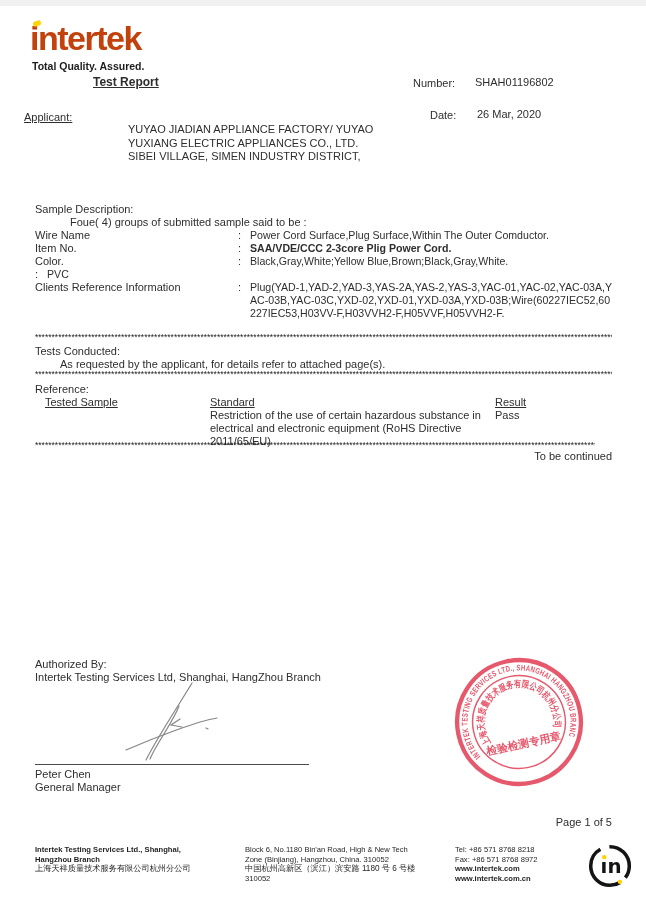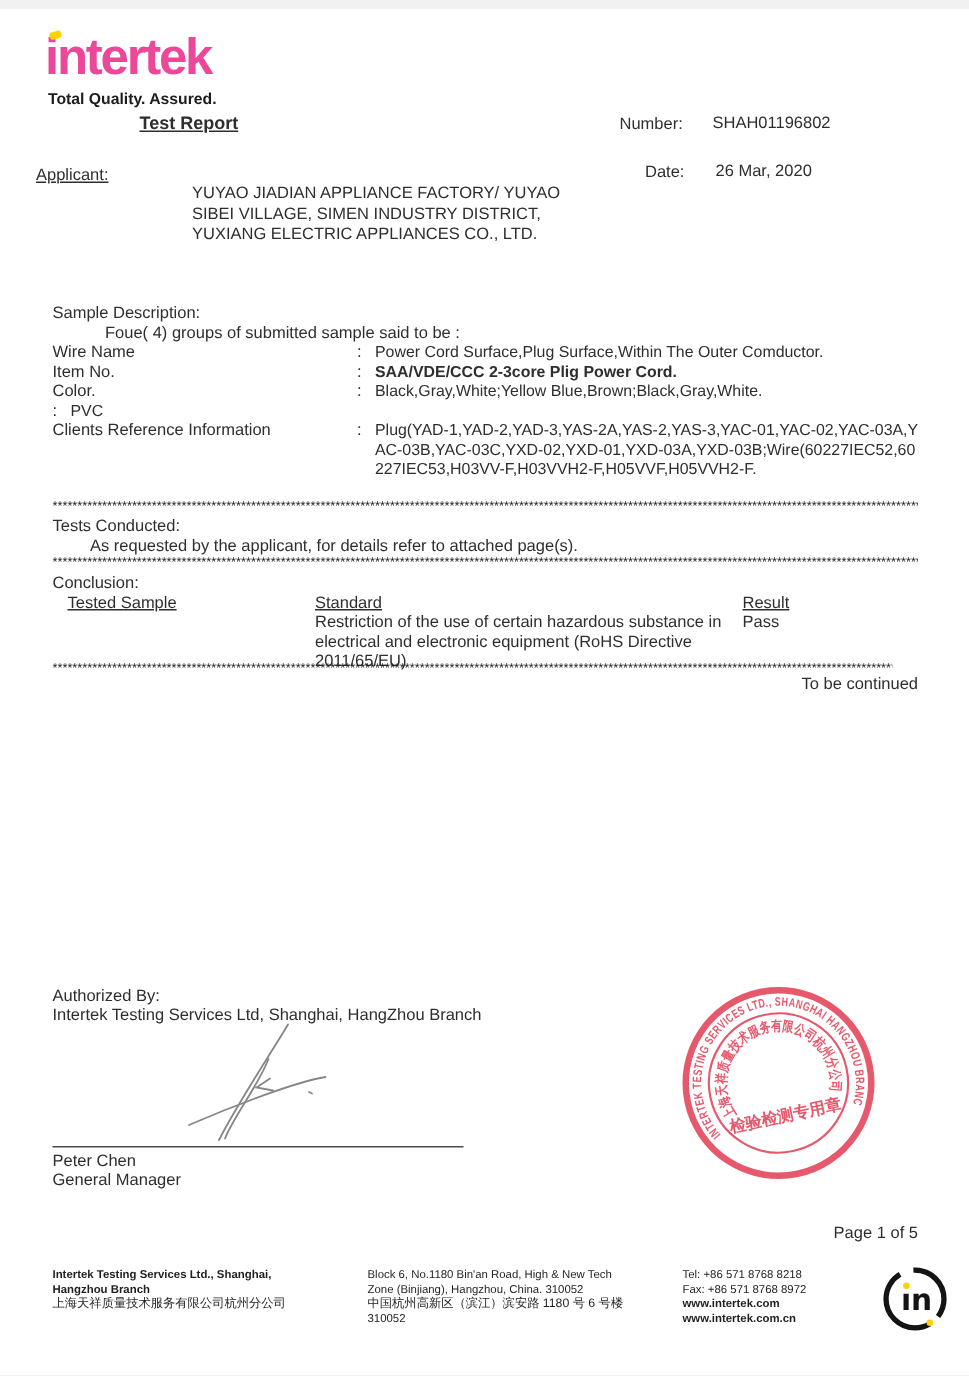--- a/index.html
+++ b/index.html
@@ -7,21 +7,21 @@
   body { font-family:"Liberation Sans", sans-serif; }
   .page {
     position:relative; width:646px; height:917px; margin:0 auto;
     background:#ffffff; color:#2e2e2e; overflow:hidden;
     font-size:11px;
   }
   .scan-strip { position:absolute; left:0; top:0; width:646px; height:6px; background:#f1f1f1; }
 
   
   .logo { position:absolute; left:30px; top:16px; width:150px; height:44px; }
-  .logo-text { font-size:34px; font-weight:bold; letter-spacing:-1.5px; color:#ec4899; line-height:44px; }
+  .logo-text { font-size:34px; font-weight:bold; letter-spacing:-1.5px; color:#c2410c; line-height:44px; }
   .logo-dot { position:absolute; left:3px; top:5px; width:8px; height:5px; background:#ffd200; border-radius:2px; transform:rotate(-18deg); }
   .tagline { position:absolute; left:32px; top:60px; font-size:10.5px; font-weight:bold; color:#1c1c1c; }
 
   .report-title { position:absolute; left:93px; top:75px; font-size:12px; font-weight:bold; text-decoration:underline; }
   .num-label { position:absolute; left:413px; top:77px; }
   .num-value { position:absolute; left:475px; top:76px; }
   .date-label { position:absolute; left:430px; top:109px; }
   .date-value { position:absolute; left:477px; top:108px; }
 
   .applicant-label { position:absolute; left:24px; top:111px;text-decoration:underline; }
@@ -86,22 +86,22 @@
 
   <div class="report-title">Test Report</div>
   <div class="num-label">Number:</div>
   <div class="num-value">SHAH01196802</div>
   <div class="date-label">Date:</div>
   <div class="date-value">26 Mar, 2020</div>
 
   <div class="applicant-label">Applicant:</div>
   <div class="applicant-address">
     <div>YUYAO JIADIAN APPLIANCE FACTORY/ YUYAO</div>
+    <div>YUXIANG ELECTRIC APPLIANCES CO., LTD.</div>
     <div>SIBEI VILLAGE, SIMEN INDUSTRY DISTRICT,</div>
-    <div>YUXIANG ELECTRIC APPLIANCES CO., LTD.</div>
   </div>
 
   <div class="sample-heading">Sample Description:</div>
   <div class="sample-intro">Foue( 4) groups of submitted sample said to be :</div>
   <div class="sample-rows">
     <div class="srow">
       <span class="lbl">Wire Name</span>
       <span class="col">:</span>
       <span class="val">Power Cord Surface,Plug Surface,Within The Outer Comductor.</span>
     </div>
@@ -124,21 +124,21 @@
       <span class="col">:</span>
       <span class="val wrap-all">Plug(YAD-1,YAD-2,YAD-3,YAS-2A,YAS-2,YAS-3,YAC-01,YAC-02,YAC-03A,YAC-03B,YAC-03C,YXD-02,YXD-01,YXD-03A,YXD-03B;Wire(60227IEC52,60227IEC53,H03VV-F,H03VVH2-F,H05VVF,H05VVH2-F.</span>
     </div>
   </div>
 
   <div class="sep sep1">********************************************************************************************************************************************************************************************************************************************************************</div>
   <div class="tests-heading">Tests Conducted:</div>
   <div class="tests-body">As requested by the applicant, for details refer to attached page(s).</div>
   <div class="sep sep2">********************************************************************************************************************************************************************************************************************************************************************</div>
 
-  <div class="conclusion-heading">Conclusion:</div>
+  <div class="conclusion-heading">Reference:</div>
   <div class="th th1">Tested Sample</div>
   <div class="th th2">Standard</div>
   <div class="th th3">Result</div>
   <div class="td td2">Restriction of the use of certain hazardous substance in electrical and electronic equipment (RoHS Directive 2011/65/EU)</div>
   <div class="td td3">Pass</div>
   <div class="sep sep3">********************************************************************************************************************************************************************************************************************************************************************</div>
   <div class="continued">To be continued</div>
 
   <div class="auth-label">Authorized By:</div>
   <div class="auth-company">Intertek Testing Services Ltd, Shanghai, HangZhou Branch</div>

